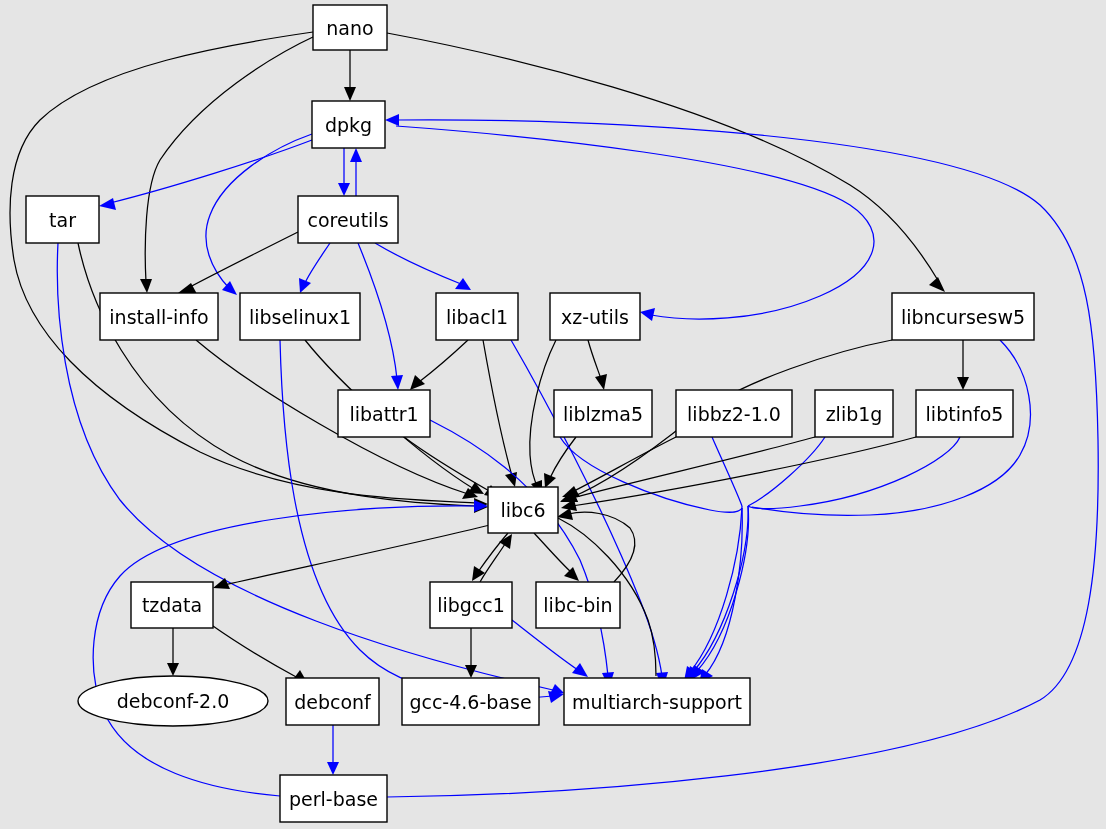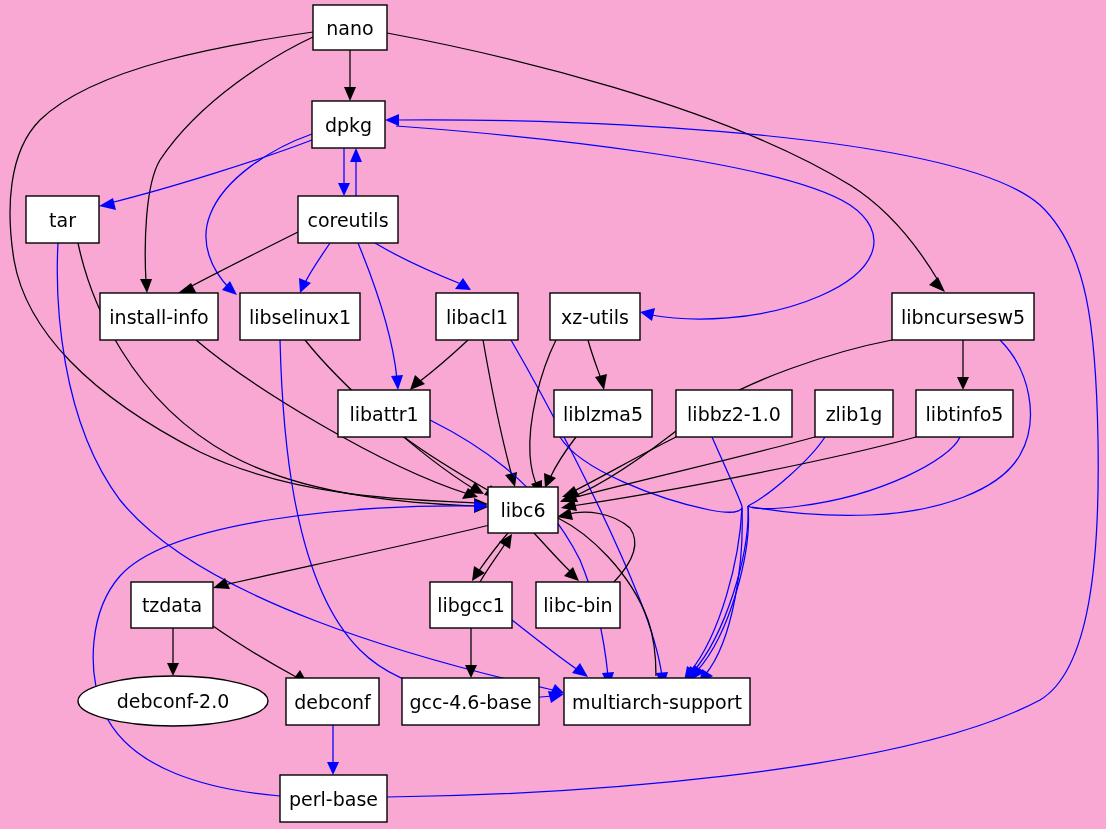--- a/index.html
+++ b/index.html
@@ -5,21 +5,21 @@
 <style>
   html, body {
     margin: 0;
     padding: 0;
     background: #ffffff;
   }
   #graph-root {
     position: relative;
     width: 1106px;
     height: 829px;
-    background: #f9a8d4;
+    background: #e5e5e5;
     font-family: "DejaVu Sans", "Liberation Sans", sans-serif;
     overflow: hidden;
   }
   svg#graph-canvas {
     position: absolute;
     left: 0;
     top: 0;
     width: 1106px;
     height: 829px;
     display: block;

